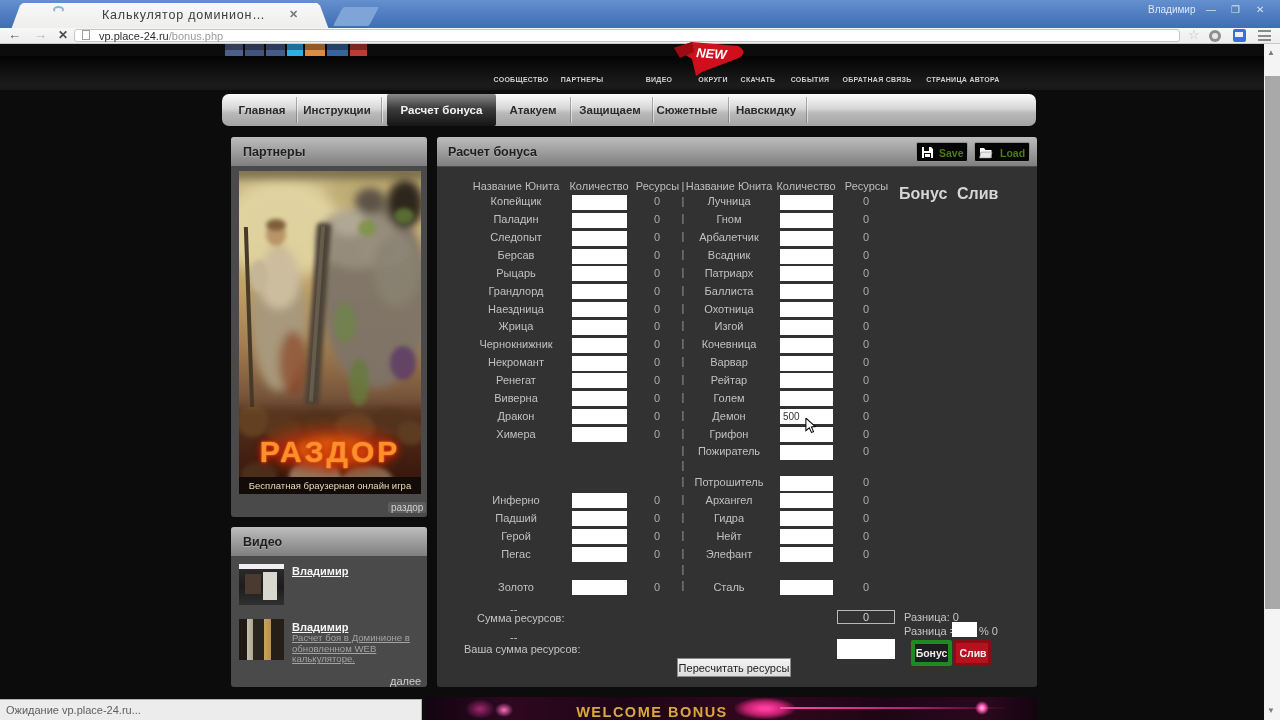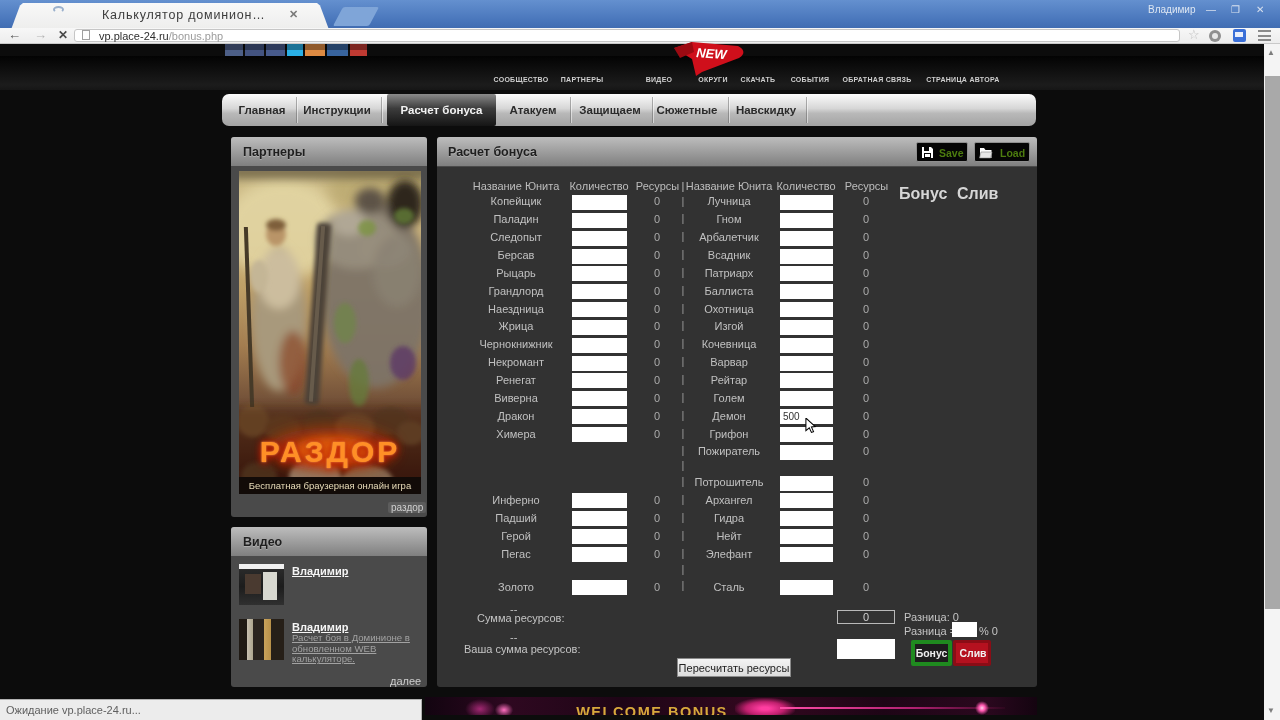--- a/index.html
+++ b/index.html
@@ -76,21 +76,21 @@
 #razdor{position:absolute;left:0;top:264px;width:182px;text-align:center;font-size:30px;font-weight:bold;color:#ff8f26;letter-spacing:3px;text-shadow:0 0 6px #d02800,0 0 2px #ffe080,0 2px 9px #a01000}
 #artband{position:absolute;left:0;top:306px;width:182px;height:17px;background:#120b08}
 #artband span{position:absolute;left:0;top:3px;width:182px;text-align:center;font-size:9.5px;color:#e9ddba}
 #plink{position:absolute;left:157px;top:365px;font-size:10px;color:#cfcfcf;background:#5c5c5c;padding:0 3px;border-radius:2px}
 
 .vth{position:absolute;left:8px;width:45px;height:41px;background:#101010}
 .vt{position:absolute;left:61px;font-size:11px;font-weight:bold;color:#f5f5f5;text-decoration:underline}
 .vd{position:absolute;left:61px;font-size:9.6px;line-height:10.6px;color:#a2a2a2;text-decoration:underline;white-space:nowrap}
 #vlink{position:absolute;left:159px;top:148px;font-size:11px;color:#cccccc;}
 
-#bban{position:absolute;left:425px;top:653px;width:612px;height:18px;background:linear-gradient(90deg,#120410,#2e0820 14%,#1e0516 32%,#33081f 55%,#1e0516 75%,#2a081e 92%,#140410);overflow:hidden}
+#bban{position:absolute;left:425px;top:653px;width:612px;height:24px;background:linear-gradient(90deg,#120410,#2e0820 14%,#1e0516 32%,#33081f 55%,#1e0516 75%,#2a081e 92%,#140410);overflow:hidden}
 #wb{position:absolute;left:67px;top:7px;width:320px;text-align:center;font-size:14.5px;font-weight:bold;color:#d8a93c;letter-spacing:1.5px}
 #statusbar{position:absolute;left:0;top:699px;width:422px;height:21px;background:#ececec;border-top:1px solid #b2b2b2;border-right:1px solid #b2b2b2}
 #statusbar span{position:absolute;left:6px;top:4px;font-size:11px;color:#5f5f5f}
 </style></head>
 <body>
 <div id="titlebar">
   <div id="newtab"></div>
   <div id="wintxt">Владимир</div>
   <div class="wbtn" style="left:1206px">—</div>
   <div class="wbtn" style="left:1231px">❐</div>

